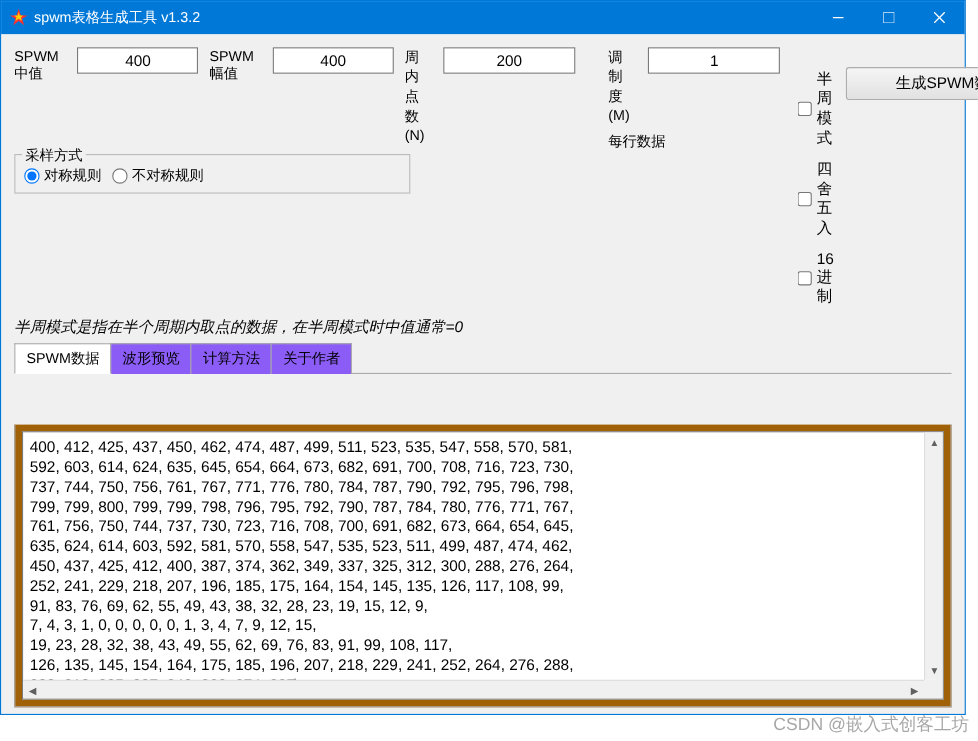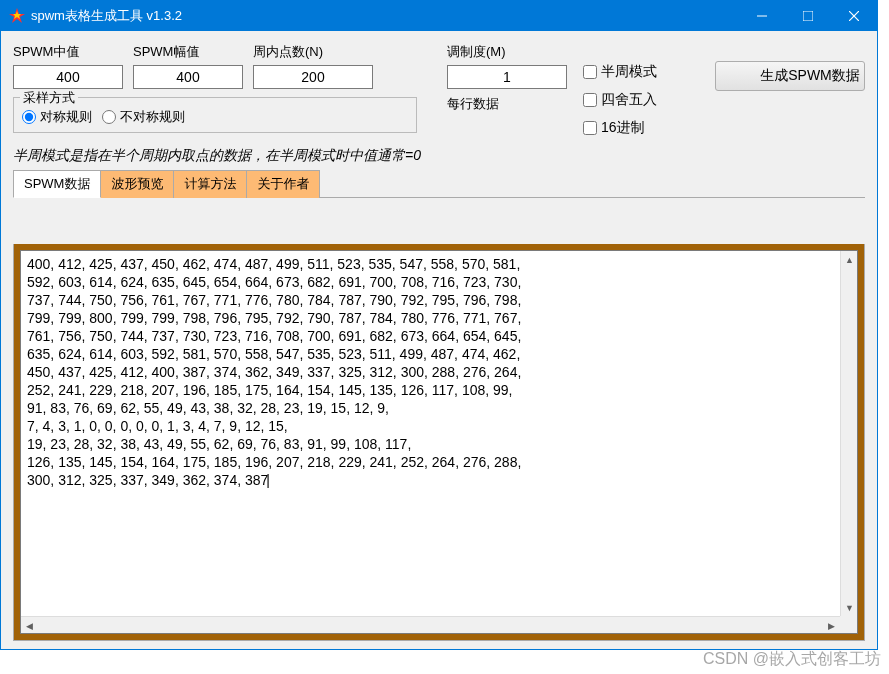--- a/index.html
+++ b/index.html
@@ -32,21 +32,21 @@
 .title-icon { width: 16px; height: 16px; }
 .titlebar-btns { display: flex; }
 .sysbtn { width: 46px; height: 30px; display: flex; align-items: center; justify-content: center; color: #fff; cursor: pointer; }
 .content {
   padding: 12px 12px 8px 12px;
   flex: 1;
   display: flex;
   flex-direction: column;
 }
 .top-row { display: flex; align-items: flex-start; gap: 10px; }
-.col { display: flex; flex-direction: column; gap: 2px; }
+.col { display: flex; flex-direction: row; gap: 17px; }
 .lbl { font-size: 13px; color: #000; margin-bottom: 2px; }
 input[type=text] {
   height: 24px;
   border: 1px solid #7a7a7a;
   padding: 2px 4px;
   font-size: 14px;
   background: #fff;
   text-align: center;
 }
 .fieldset {
@@ -79,21 +79,21 @@
   margin-top: 18px;
   border-radius: 3px;
   padding-left: 40px;
 }
 .hint { font-size: 14px; color: #000; margin: 10px 0 4px 0; font-style: italic; }
 .tabs { display: flex; border-bottom: 1px solid #aaa; }
 .tab {
   padding: 4px 10px;
   border: 1px solid #aaa;
   border-bottom: none;
-  background: #fdba74;
+  background: #8b5cf6;
   font-size: 13px;
   cursor: pointer;
   position: relative;
   top: 1px;
   margin-right: -1px;
 }
 .tab.active {
   background: #fff;
   border-bottom: 1px solid #fff;
   z-index: 2;
@@ -190,21 +190,21 @@
           </div>
           <div class="col">
             <span class="lbl">SPWM幅值</span>
             <input type="text" style="width: 110px;" value="400">
           </div>
           <div class="col">
             <span class="lbl">周内点数(N)</span>
             <input type="text" style="width: 120px;" value="200">
           </div>
         </div>
-        <div class="fieldset" style="width:404px; margin-top:8px;">
+        <div class="fieldset" style="width:360px; margin-top:8px;">
           <span class="legend">采样方式</span>
           <div class="radio-row">
             <label class="radio-item">
               <input type="radio" name="samp" checked="" style="">
               <span>对称规则</span>
             </label>
             <label class="radio-item">
               <input type="radio" name="samp" style="">
               <span>不对称规则</span>
             </label>

